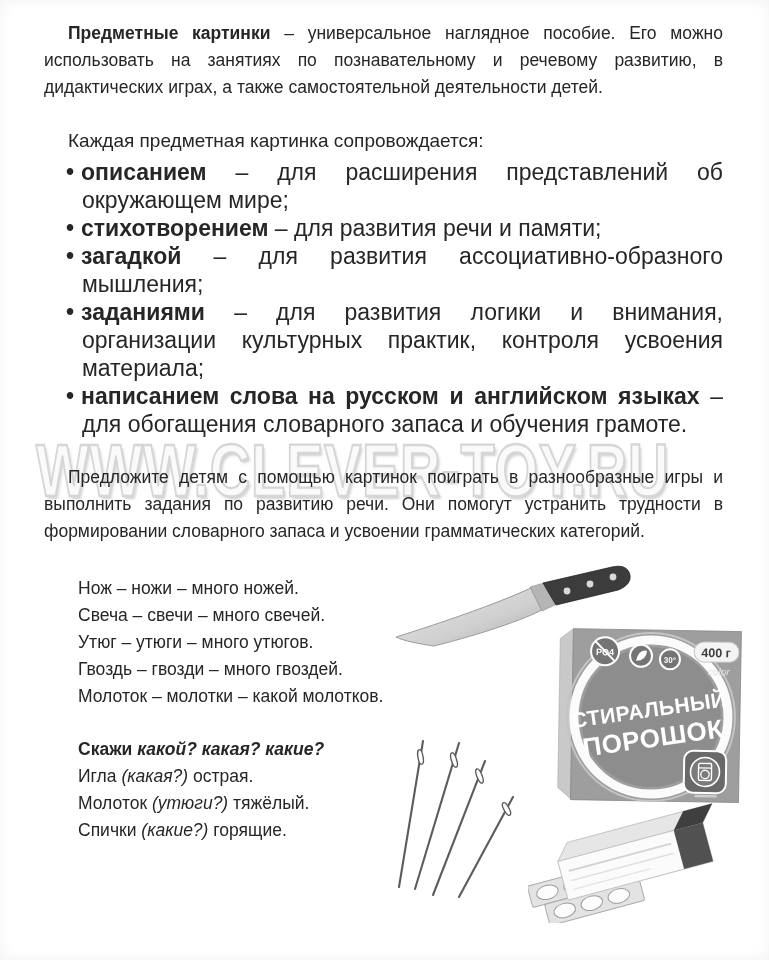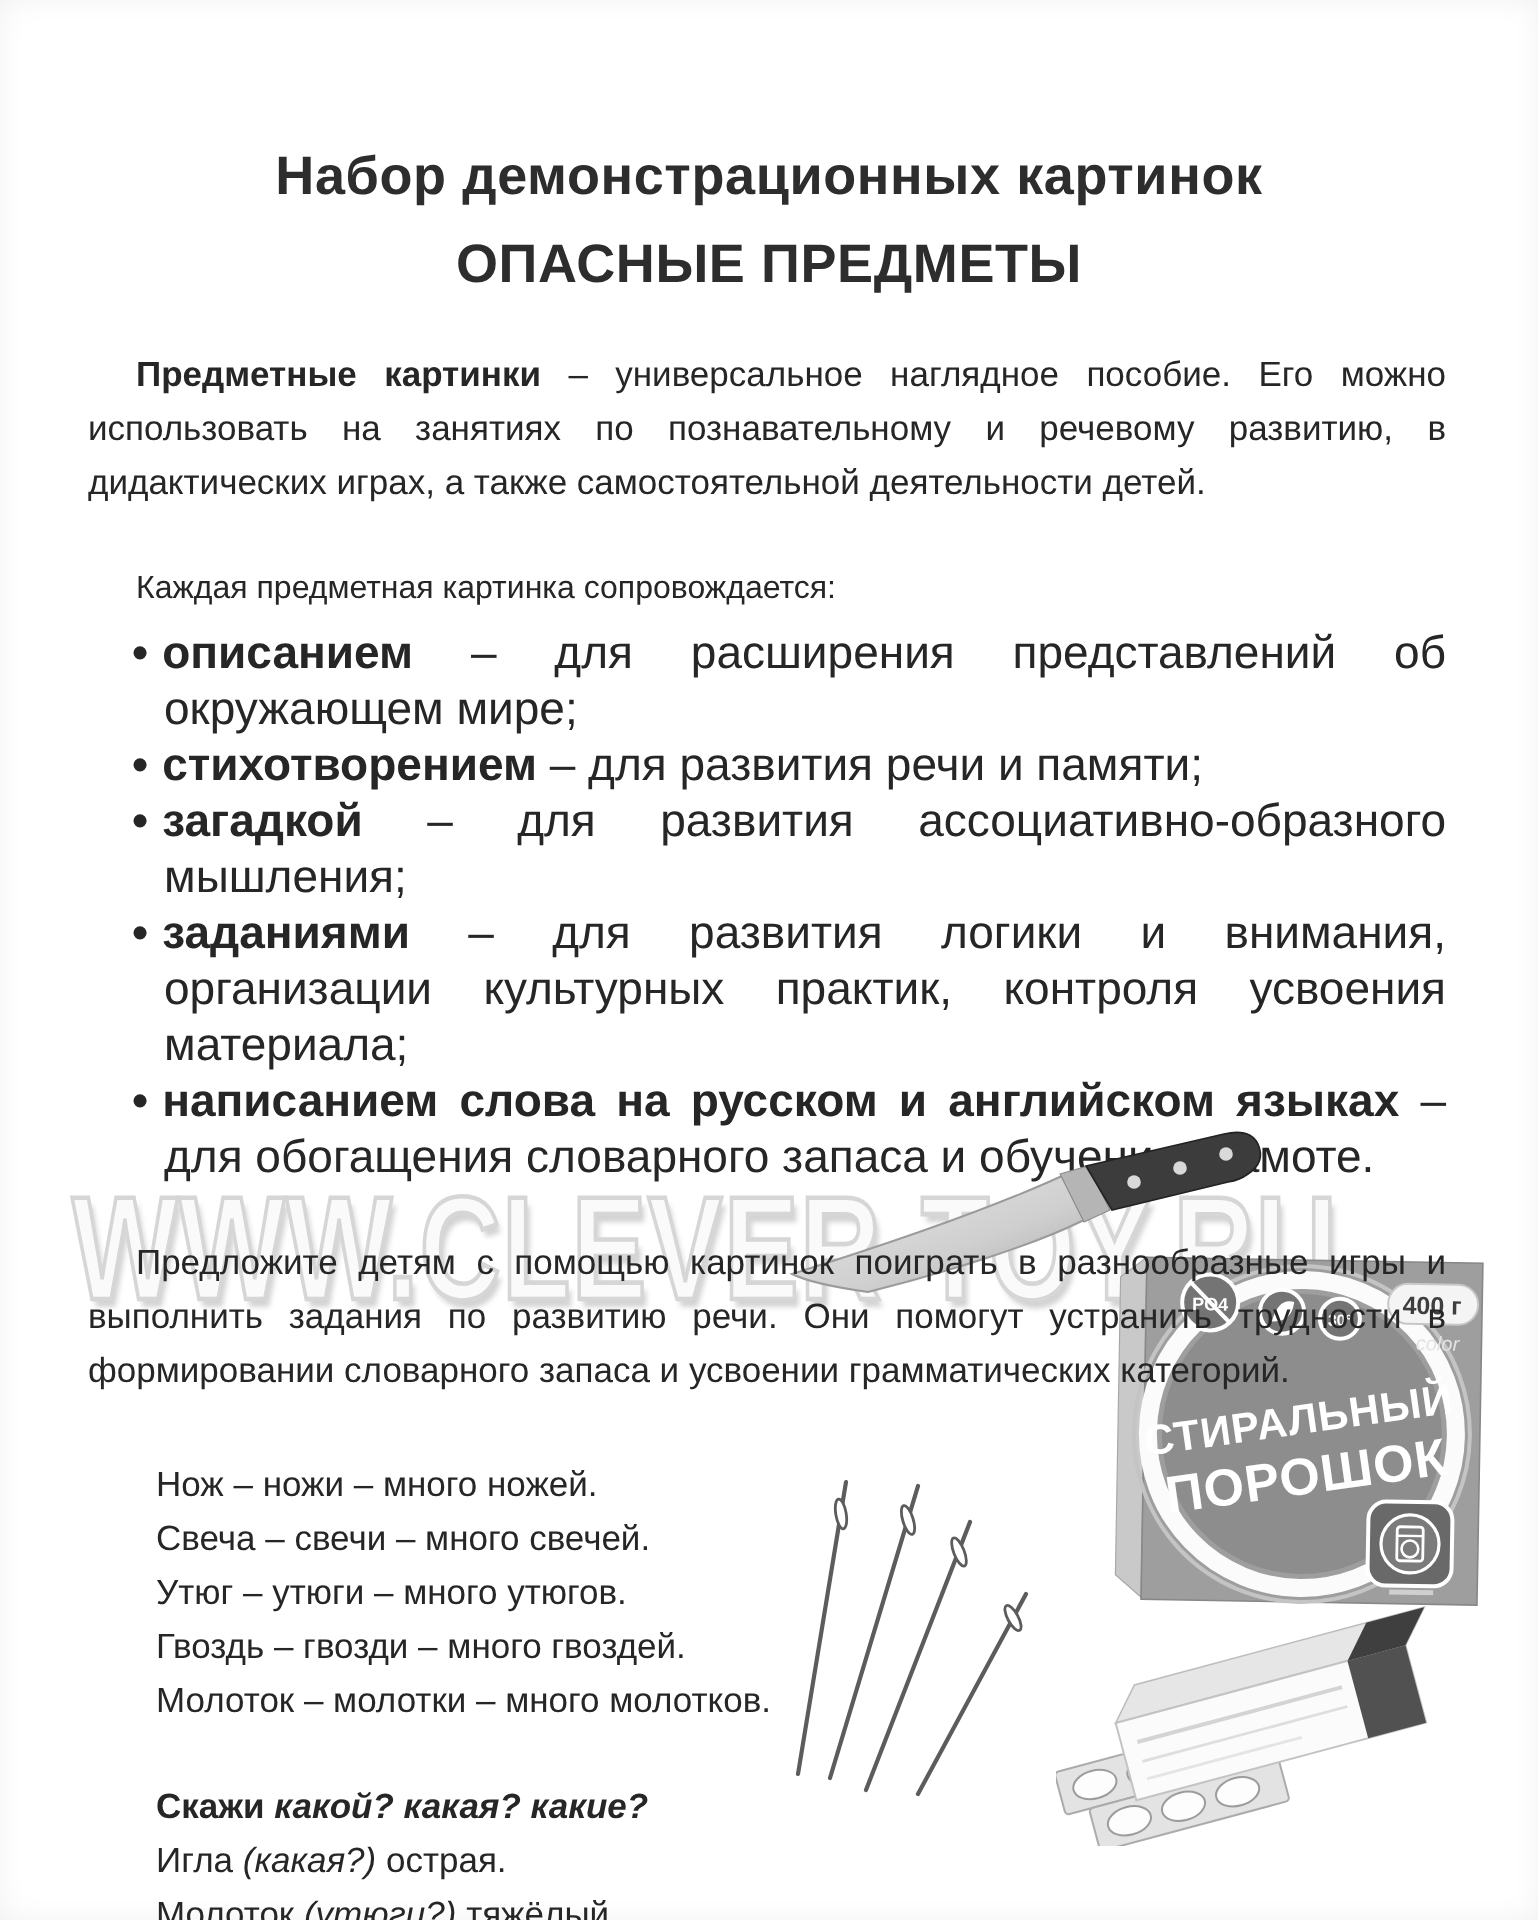--- a/index.html
+++ b/index.html
@@ -7,21 +7,21 @@
     position:relative; width:769px; height:960px; margin:0 auto;
     background:#ffffff; overflow:hidden;
     font-family:"Liberation Sans", sans-serif; color:#262626;
     box-shadow:inset 0 0 14px rgba(0,0,0,0.06);
   }
   .title-block { padding-top:66px; text-align:center; font-weight:bold;
     font-size:27px; line-height:44px; color:#2d2d2d; letter-spacing:0.3px; }
   .body-par { margin:20px 46px 0 44px; font-size:17.5px; line-height:27px;
     text-align:justify; }
   .indent { text-indent:24px; display:block; }
-  .accomp { margin:26px 46px 0 68px; font-size:16px; line-height:27px; }
+  .accomp { margin:26px 46px 0 68px; font-size:19px; line-height:27px; }
   ul.features { margin:4px 46px 0 66px; padding:0; list-style:none;
     font-size:23px; line-height:28px; text-align:justify; }
   ul.features li { padding-left:16px; text-indent:-16px; }
   ul.features li::before { content:"\2022"; font-weight:bold; margin-right:7px; }
   .play-wrap { position:relative; margin:26px 46px 0 44px; }
   .watermark {
     position:absolute; top:-30px; left:-8px; width:960px; z-index:0;
     font-size:80px; font-weight:bold; line-height:1; white-space:nowrap;
     transform:scaleX(0.70) scaleY(0.92); transform-origin:left top;
     color:#fafafa;
@@ -38,24 +38,20 @@
   .figures { position:absolute; top:0; left:0; width:769px; height:960px;
     pointer-events:none; }
   .fig { position:absolute; }
   .pb-title { font-weight:bold; fill:#ffffff; letter-spacing:0.5px; }
 </style>
 </head>
 <body>
 
 <div class="page">
 
-  <div class="title-block">
-    <div>Набор демонстрационных картинок</div>
-    <div>ОПАСНЫЕ ПРЕДМЕТЫ</div>
-  </div>
 
   <p class="body-par indent"><b>Предметные картинки</b><span> – универсальное наглядное пособие. Его можно использовать на занятиях по познавательному и речевому развитию, в дидактических играх, а также самостоятельной деятельности детей.</span></p>
 
   <p class="accomp">Каждая предметная картинка сопровождается:</p>
 
   <ul class="features">
     <li><b>описанием</b><span> – для расширения представлений об окружающем мире;</span></li>
     <li><b>стихотворением</b><span> – для развития речи и памяти;</span></li>
     <li><b>загадкой</b><span> – для развития ассоциативно-образного мышления;</span></li>
     <li><b>заданиями</b><span> – для развития логики и внимания, организации культурных практик, контроля усвоения материала;</span></li>
@@ -66,21 +62,21 @@
     <div class="watermark">WWW.CLEVER-TOY.RU</div>
     <p class="play-text indent" style="margin:0">Предложите детям с помощью картинок поиграть в разнообразные игры и выполнить задания по развитию речи. Они помогут устранить трудности в формировании словарного запаса и усвоении грамматических категорий.</p>
   </div>
 
   <div class="sections">
     <div>
       <div>Нож – ножи – много ножей.</div>
       <div>Свеча – свечи – много свечей.</div>
       <div>Утюг – утюги – много утюгов.</div>
       <div>Гвоздь – гвозди – много гвоздей.</div>
-      <div>Молоток – молотки – много молотков.</div>
+      <div>Молоток – молотки – какой молотков.</div>
     </div>
 
     <div class="sec2">
       <div class="sec-heading"><span>Скажи </span><i>какой? какая? какие?</i></div>
       <div><span>Игла </span><i>(какая?)</i><span> острая.</span></div>
       <div><span>Молоток </span><i>(утюги?)</i><span> тяжёлый.</span></div>
       <div><span>Спички </span><i>(какие?)</i><span> горящие.</span></div>
 
     </div>
   </div>

